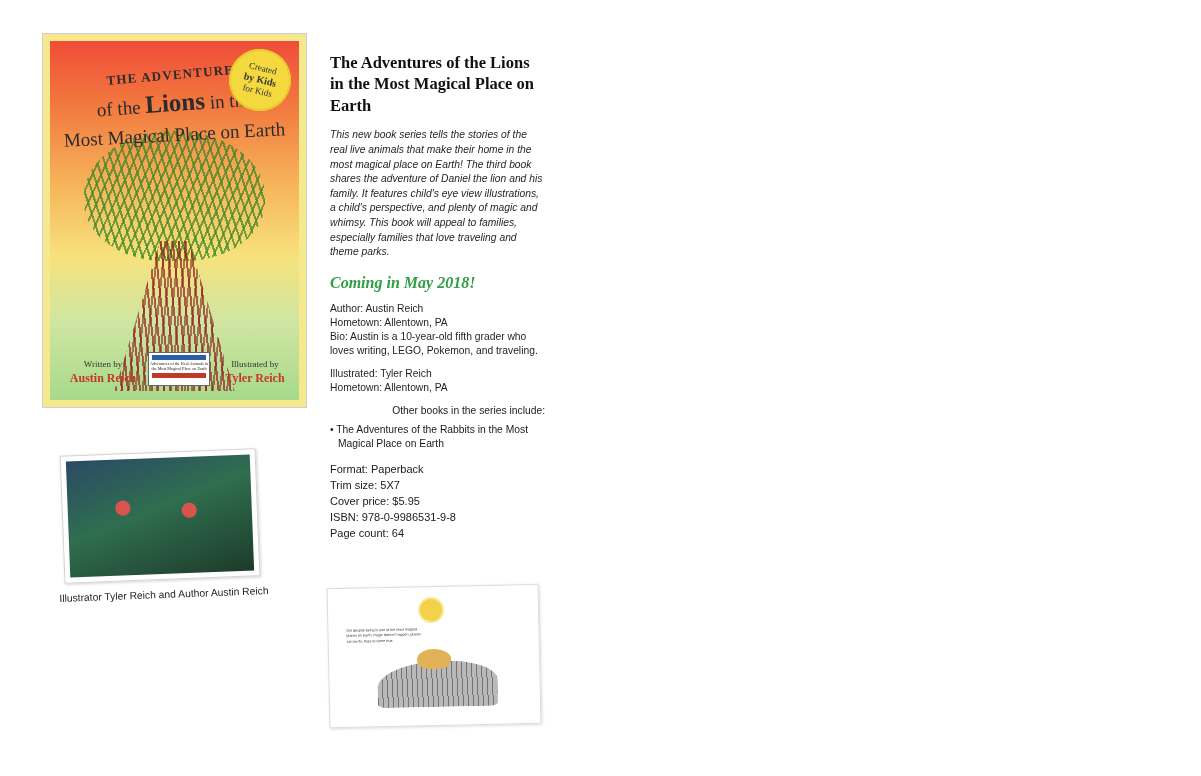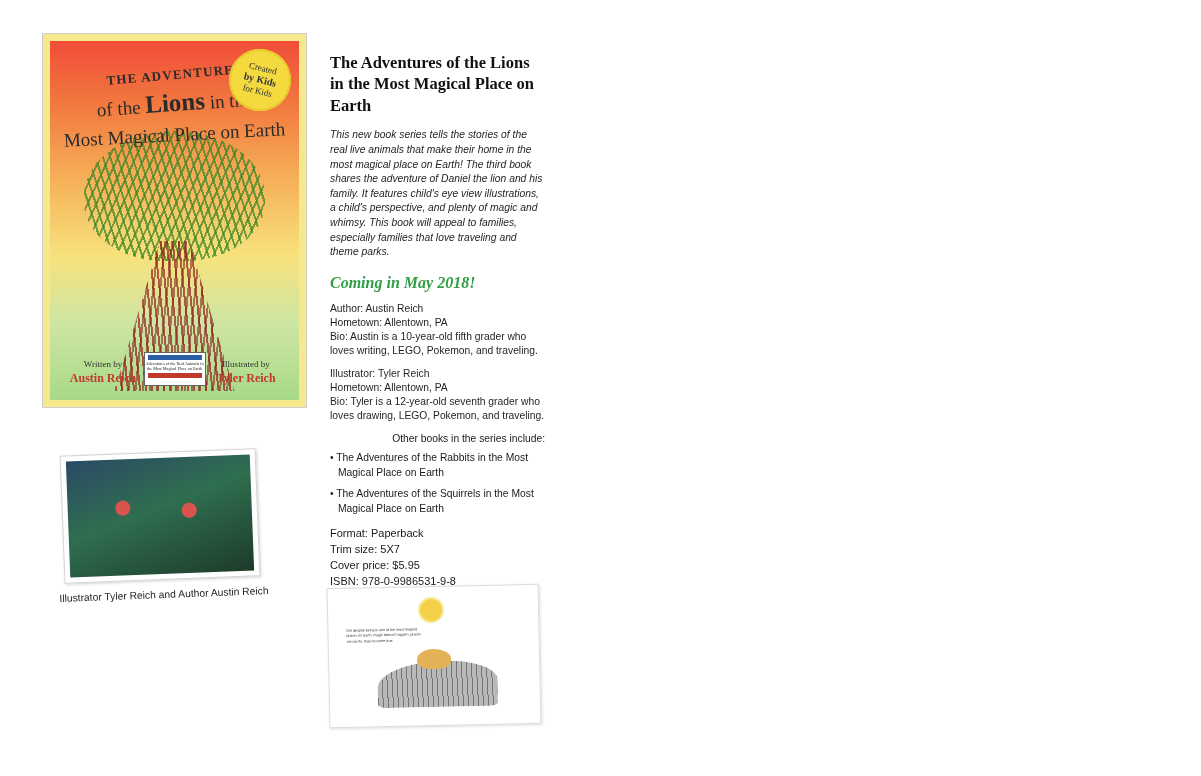--- a/index.html
+++ b/index.html
@@ -78,21 +78,21 @@
   .tree-trunk {
     position: absolute; left: 50%; transform: translateX(-50%);
     top: 110px; width: 120px; height: 150px;
     background:
       repeating-linear-gradient(84deg, rgba(150,30,30,.7) 0 2px, transparent 2px 6px),
       repeating-linear-gradient(96deg, rgba(120,25,25,.55) 0 2px, transparent 2px 7px);
     clip-path: polygon(38% 0, 62% 0, 100% 100%, 0 100%);
   }
 
   .cover-credits {
-    position: absolute; left: 14px; right: 14px; bottom: 14px;
+    position: absolute; left: 14px; right: 5px; bottom: 14px;
     display: flex; justify-content: space-between; align-items: flex-end;
     font-family: "Liberation Serif", serif;
   }
   .credit { text-align: center; width: 78px; }
   .credit .small { font-size: 9px; color: #333; }
   .credit .name { font-size: 12px; font-weight: 700; color: #c0392b; margin-top: 2px; }
   .credit-logo {
     width: 62px; height: 34px; border: 1px solid #666; background: #fff;
     font-size: 4.2px; line-height: 1.25; color: #222; text-align: center;
     padding-top: 1px; overflow: hidden;
@@ -215,28 +215,26 @@
       <div class="book-title">The Adventures of the Lions in the Most Magical Place on Earth</div>
       <div class="desc">This new book series tells the stories of the real live animals that make their home in the most magical place on Earth! The third book shares the adventure of Daniel the lion and his family. It features child's eye view illustrations, a child's perspective, and plenty of magic and whimsy. This book will appeal to families, especially families that love traveling and theme parks.</div>
       <div class="availability avail-green">Coming in May 2018!</div>
       <div class="meta">
         <p>
           <span>Author: Austin Reich</span><br>
           <span>Hometown: Allentown, PA</span><br>
           <span>Bio: Austin is a 10-year-old fifth grader who loves writing, LEGO, Pokemon, and traveling.</span>
         </p>
         <p>
-          <span>Illustrator: Tyler Reich</span><br>
+          <span>Illustrated: Tyler Reich</span><br>
           <span>Hometown: Allentown, PA</span><br>
-          <span>Bio: Tyler is a 12-year-old seventh grader who loves drawing, LEGO, Pokemon, and traveling.</span>
         </p>
       </div>
       <div class="series-head">Other books in the series include:</div>
       <div class="series-item ital">• The Adventures of the Rabbits in the Most Magical Place on Earth</div>
-      <div class="series-item ital">• The Adventures of the Squirrels in the Most Magical Place on Earth</div>
       <div class="specs">
         <div>Format: Paperback</div>
         <div>Trim size: 5X7</div>
         <div>Cover price: $5.95</div>
         <div>ISBN: 978-0-9986531-9-8</div>
         <div>Page count: 64</div>
       </div>
     </div>
 
     <div class="photo-frame photo-left">

